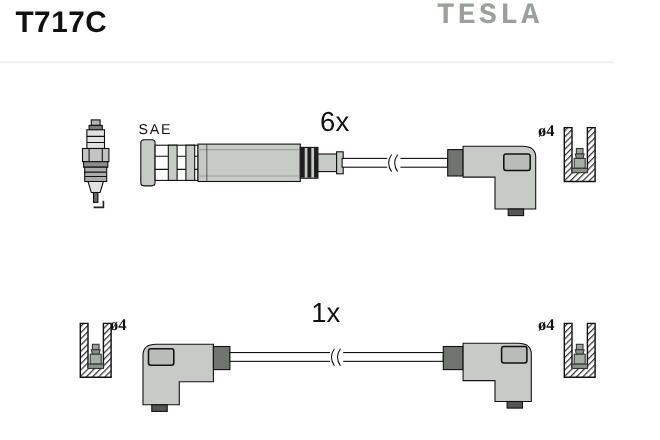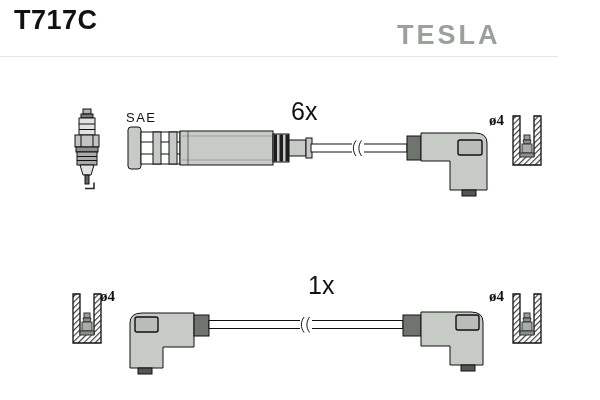--- a/index.html
+++ b/index.html
@@ -9,29 +9,29 @@
   }
   .abs{position:absolute;}
   .part-number{
     left:14px;top:5px;font-size:27px;font-weight:bold;color:#111;
     letter-spacing:0.5px;
   }
   .subtitle{
     left:15px;top:33px;font-size:11.5px;color:#1a1a1a;letter-spacing:0.2px;
   }
   .brand-logo{
-    left:397px;top:20px;font-family:Liberation Sans, sans-serif;
+    left:397px;top:0;font-family:Liberation Mono, monospace;
     font-size:27px;font-weight:bold;color:#9aa19a;letter-spacing:3px;
   }
   .header-divider{
     left:0;top:56px;width:600px;height:1px;background:#e4e4e4;
   }
   .qty-label{font-size:25px;color:#111;}
   .qty-top{left:291px;top:97px;}
-  .qty-bottom{left:308px;top:271px;}
+  .qty-bottom{left:283px;top:271px;}
   .sae-label{left:126px;top:110px;font-size:13px;color:#111;letter-spacing:1.5px;}
   .dia-label{
     font-family:"Liberation Serif",serif;font-weight:bold;
     font-size:15px;color:#111;
   }
   .dia-top-right{left:489px;top:112px;}
   .dia-bottom-left{left:100px;top:288px;}
   .dia-bottom-right{left:489px;top:288px;}
   svg{display:block;}
 </style>

